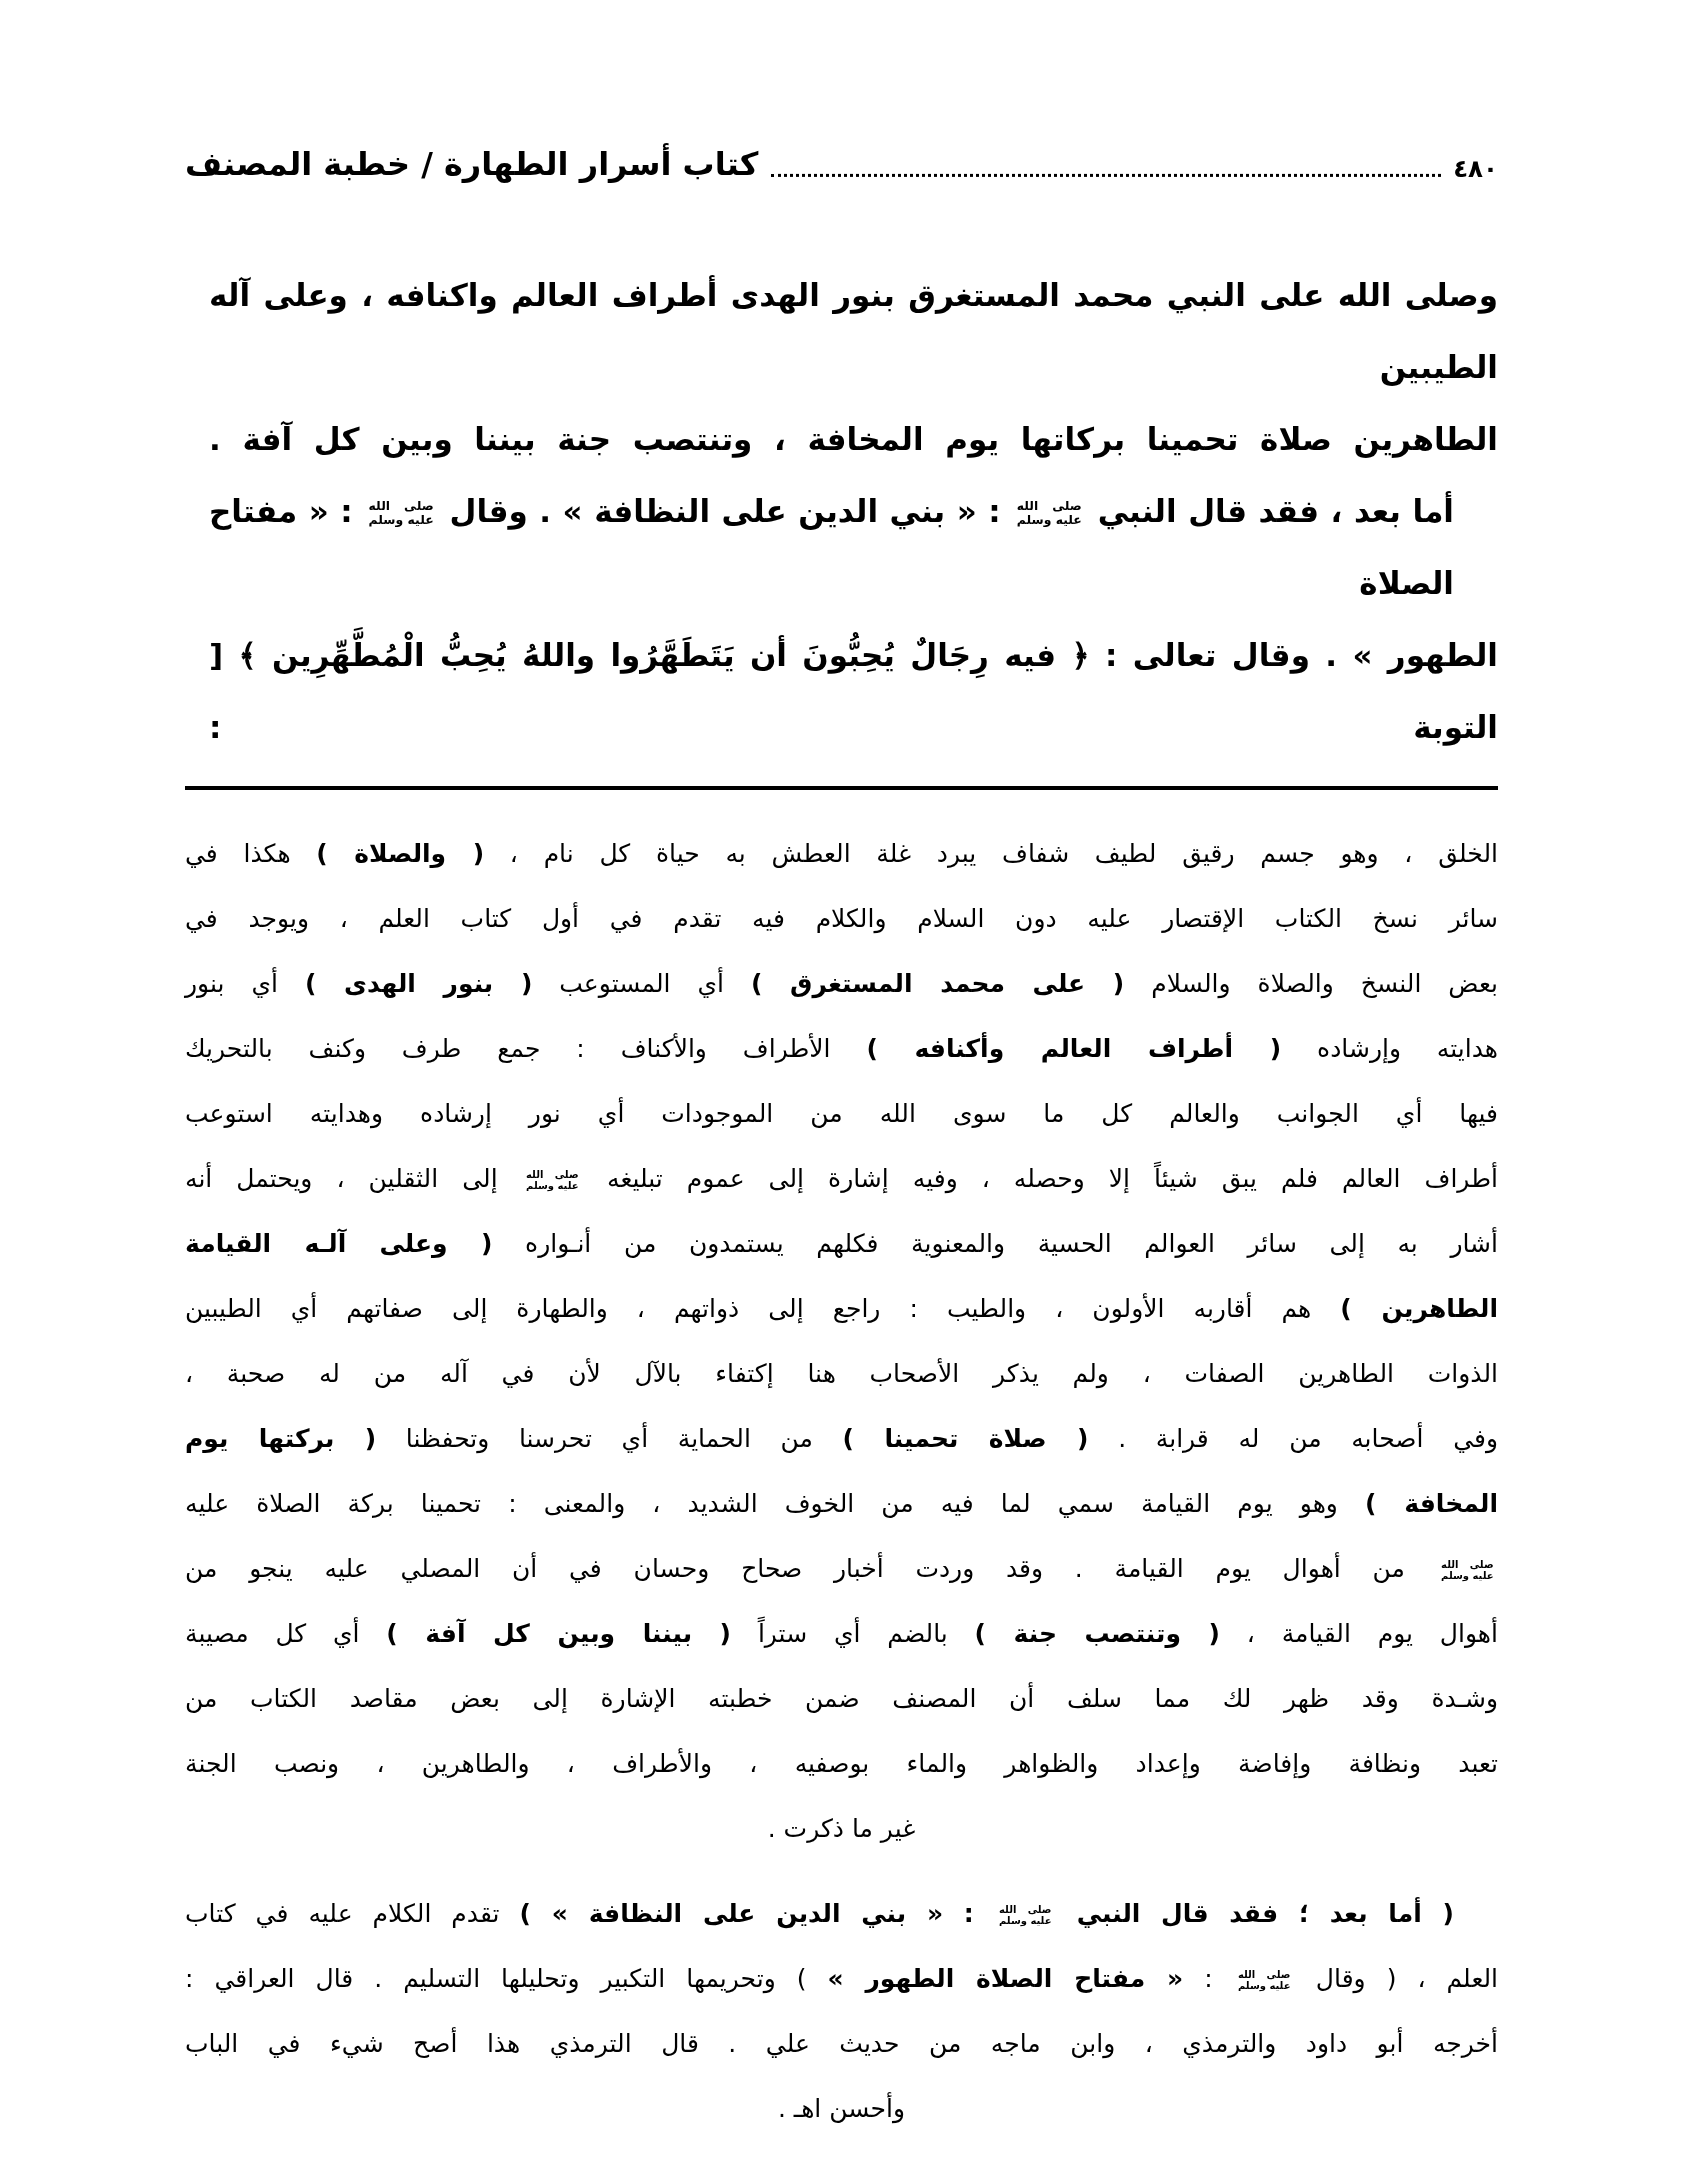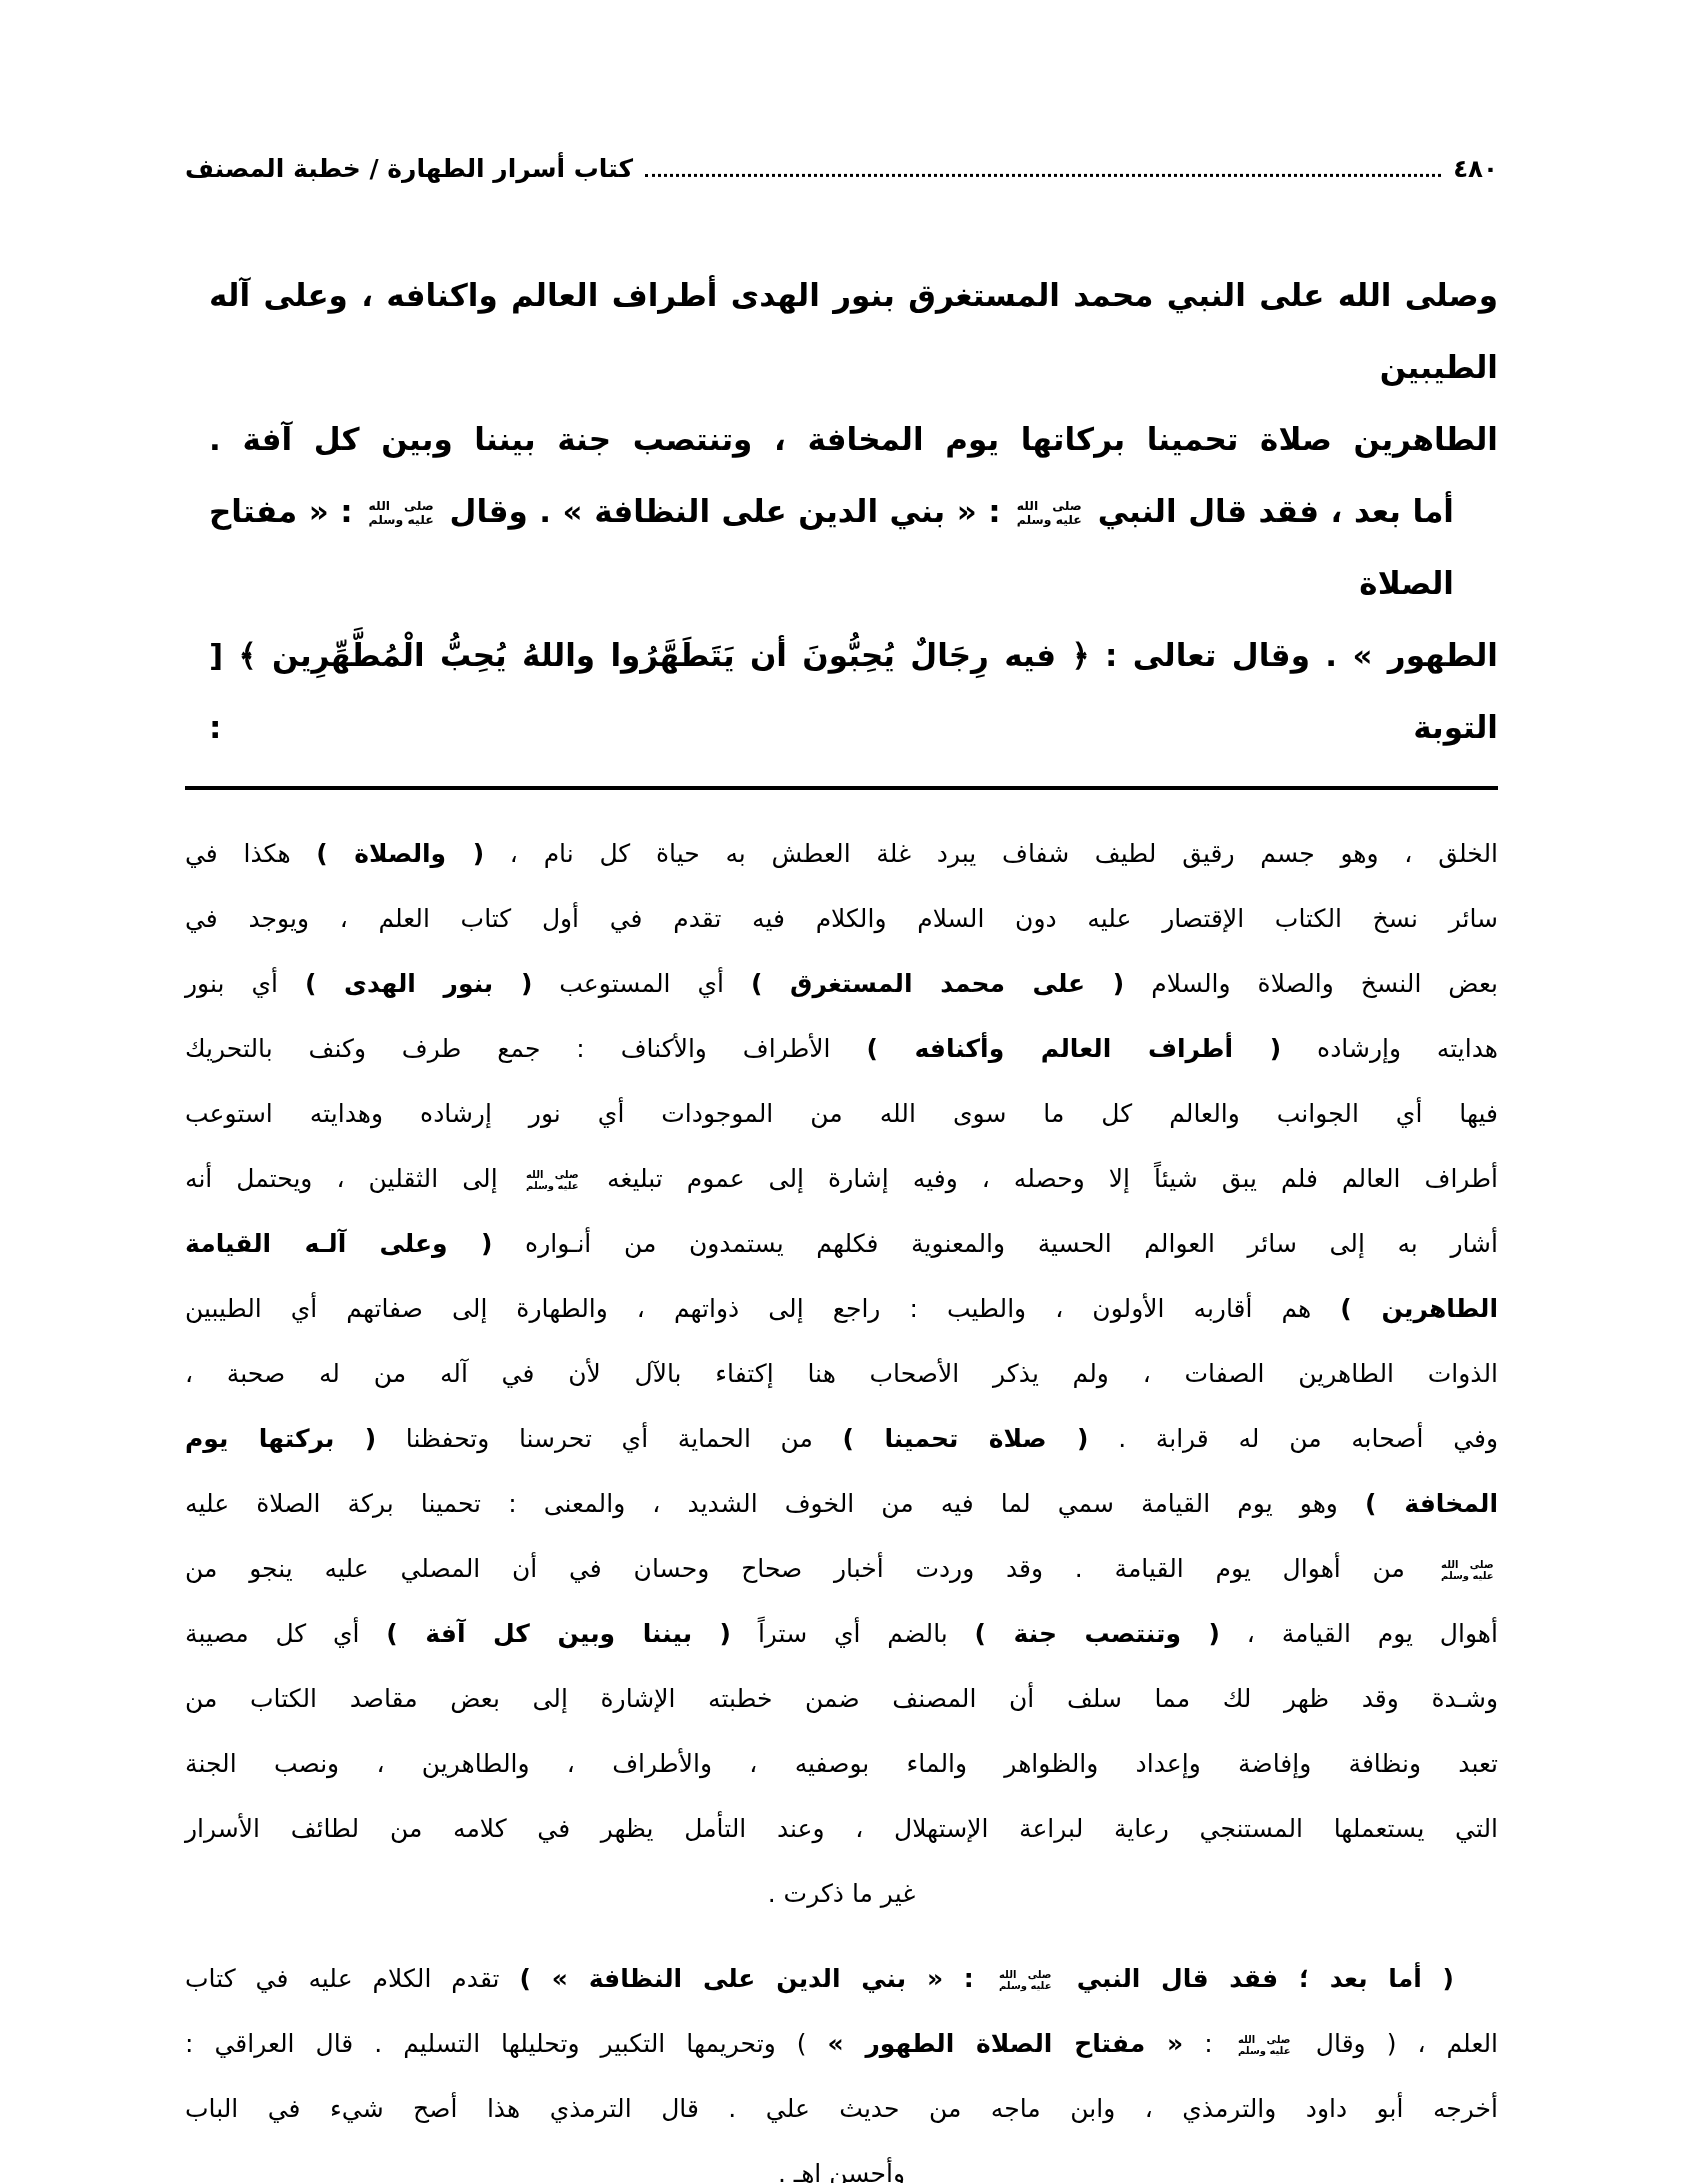--- a/index.html
+++ b/index.html
@@ -32,21 +32,21 @@
     white-space: nowrap;
   }
   .leader {
     flex: 1;
     margin: 0 12.2px;
     border-bottom: 3.9px dotted #000;
     height: 0.4px;
     transform: translateY(-6.1px);
   }
   .book-title {
-    font-size: 25px;
+    font-size: 32px;
     font-weight: 700;
     white-space: nowrap;
   }
   
   .main-text { margin-top: 76px; margin-left: 24px; }
   .m-line {
     font-size: 31px;
     font-weight: 700;
     line-height: 72px;
     text-align: right;
@@ -112,21 +112,20 @@
       <div class="c-line fill"><span>أطراف العالم فلم يبق شيئاً إلا وحصله ، وفيه إشارة إلى عموم تبليغه </span><span class="saw"><div>صلى الله</div><div>عليه وسلم</div></span><span> إلى الثقلين ، ويحتمل أنه</span></div>
       <div class="c-line fill"><span>أشار به إلى سائر العوالم الحسية والمعنوية فكلهم يستمدون من أنـواره </span><span class="b">( وعلى آلـه القيامة</span></div>
       <div class="c-line fill"><span class="b">الطاهرين )</span><span> هم أقاربه الأولون ، والطيب : راجع إلى ذواتهم ، والطهارة إلى صفاتهم أي الطيبين</span></div>
       <div class="c-line fill"><span>الذوات الطاهرين الصفات ، ولم يذكر الأصحاب هنا إكتفاء بالآل لأن في آله من له صحبة ،</span></div>
       <div class="c-line fill"><span>وفي أصحابه من له قرابة . </span><span class="b">( صلاة تحمينا )</span><span> من الحماية أي تحرسنا وتحفظنا </span><span class="b">( بركتها يوم</span></div>
       <div class="c-line fill"><span class="b">المخافة )</span><span> وهو يوم القيامة سمي لما فيه من الخوف الشديد ، والمعنى : تحمينا بركة الصلاة عليه</span></div>
       <div class="c-line fill"><span class="saw"><div>صلى الله</div><div>عليه وسلم</div></span><span> من أهوال يوم القيامة . وقد وردت أخبار صحاح وحسان في أن المصلي عليه ينجو من</span></div>
       <div class="c-line fill"><span>أهوال يوم القيامة ، </span><span class="b">( وتنتصب جنة )</span><span> بالضم أي ستراً </span><span class="b">( بيننا وبين كل آفة )</span><span> أي كل مصيبة</span></div>
       <div class="c-line fill"><span>وشـدة وقد ظهر لك مما سلف أن المصنف ضمن خطبته الإشارة إلى بعض مقاصد الكتاب من</span></div>
       <div class="c-line fill"><span>تعبد ونظافة وإفاضة وإعداد والظواهر والماء بوصفيه ، والأطراف ، والطاهرين ، ونصب الجنة</span></div>
-      <div class="c-line fill"><span>التي يستعملها المستنجي رعاية لبراعة الإستهلال ، وعند التأمل يظهر في كلامه من لطائف الأسرار</span></div>
       <div class="c-line"><span>غير ما ذكرت .</span></div>
       <div class="c-line fill indent gap"><span class="b">( أما بعد ؛ فقد قال النبي </span><span class="saw"><div>صلى الله</div><div>عليه وسلم</div></span><span class="b"> : « بني الدين على النظافة » )</span><span> تقدم الكلام عليه في كتاب</span></div>
       <div class="c-line fill"><span>العلم ، ( وقال </span><span class="saw"><div>صلى الله</div><div>عليه وسلم</div></span><span> : </span><span class="b">« مفتاح الصلاة الطهور »</span><span> ) وتحريمها التكبير وتحليلها التسليم . قال العراقي :</span></div>
       <div class="c-line fill"><span>أخرجه أبو داود والترمذي ، وابن ماجه من حديث علي . قال الترمذي هذا أصح شيء في الباب</span></div>
       <div class="c-line"><span>وأحسن اهـ .</span></div>
     </div>
 
 </div>
 
 

